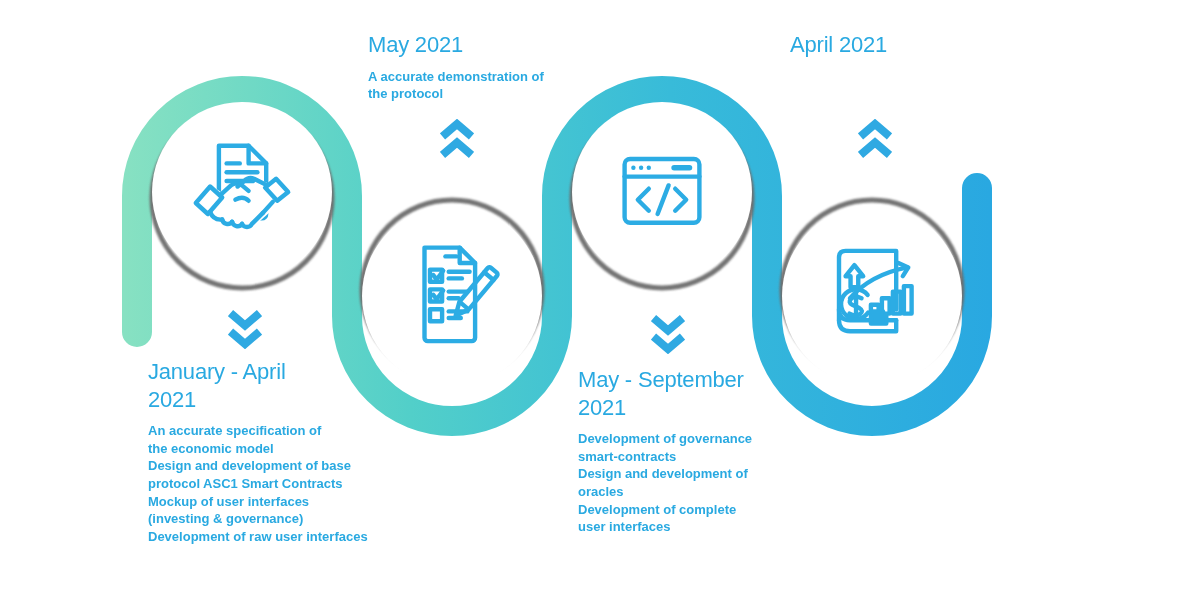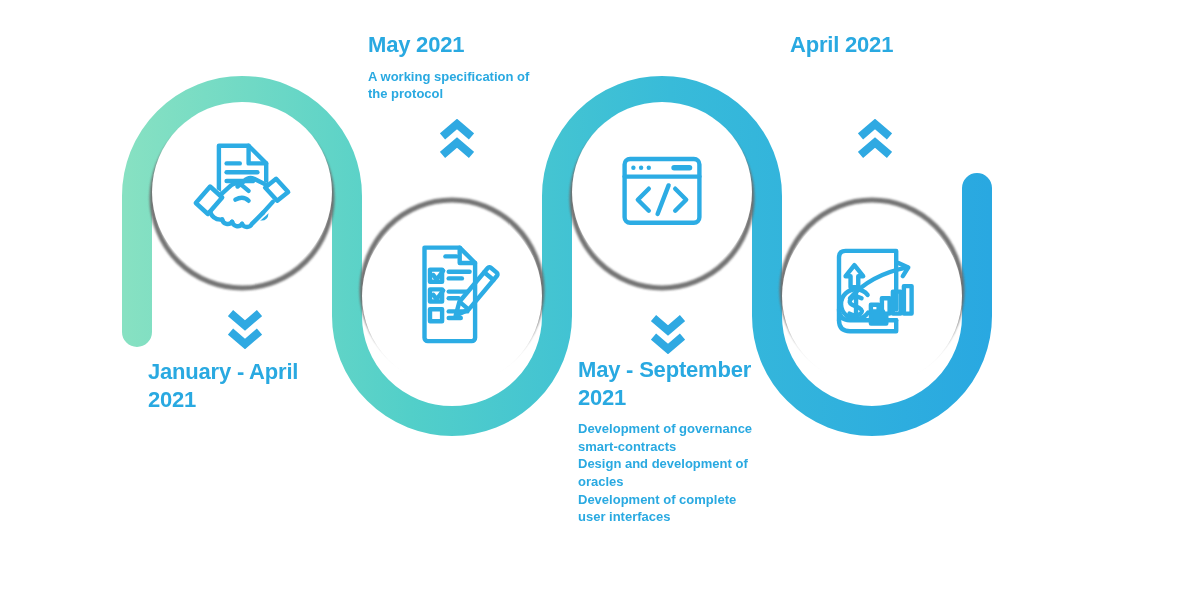--- a/index.html
+++ b/index.html
@@ -10,25 +10,25 @@
   .ring{fill:none;stroke:#6D6D6D;stroke-width:5;opacity:.95;}
   .disc{fill:#ffffff;}
   .icon{position:absolute;width:110px;height:110px;}
   .ic{fill:none;stroke:#2CACE4;stroke-width:4;stroke-linecap:round;stroke-linejoin:round;}
   .icf{fill:#2CACE4;stroke:none;}
   .icw{fill:#ffffff;stroke:none;}
   .chev{position:absolute;width:34px;height:40px;}
   .chev polyline{fill:none;stroke:#2FA9E2;stroke-width:8;stroke-linecap:butt;stroke-linejoin:miter;}
   .chev.up{transform:rotate(180deg);}
   .block{position:absolute;color:#29A9E1;}
-  .title{font-size:22px;font-weight:bold;line-height:1.25;margin:0;white-space:pre-line;letter-spacing:-0.2px;}
+  .title{font-size:22px;font-weight:normal;line-height:1.25;margin:0;white-space:pre-line;letter-spacing:-0.2px;}
   .desc{font-size:13px;font-weight:bold;line-height:1.36;margin:9px 0 0 0;white-space:pre-line;}
   .b1{left:148px;top:358px;width:310px;}
   .b2{left:368px;top:31px;width:280px;}
-  .b3{left:578px;top:356px;width:290px;}
+  .b3{left:578px;top:366px;width:290px;}
   .b4{left:790px;top:31px;width:290px;}
   .icon1{left:187px;top:137px;}
   .icon2{left:397px;top:241px;}
   .icon3{left:607px;top:137px;}
   .icon4{left:817px;top:241px;}
   .chev1{left:228px;top:309px;}
   .chev2{left:440px;top:119px;}
   .chev3{left:651px;top:314px;}
   .chev4{left:858px;top:119px;}
 </style>
@@ -159,25 +159,32 @@
       <polyline points="2.5,22.5 17,35 31.5,22.5"></polyline>
   </svg>
   <svg class="chev up chev4" viewBox="0 0 34 40">
     <polyline points="2.5,4 17,16.5 31.5,4"></polyline>
       <polyline points="2.5,22.5 17,35 31.5,22.5"></polyline>
   </svg>
 
   <div class="block b1">
     <h2 class="title">January - April
 2021</h2>
+    <p class="desc">An accurate specification of
+the economic model
+Design and development of base
+protocol ASC1 Smart Contracts
+Mockup of user interfaces
+(investing &amp; governance)
+Development of raw user interfaces</p>
   </div>
 
   <div class="block b2">
     <h2 class="title">May 2021</h2>
-    <p class="desc">A working specification of
+    <p class="desc">A accurate demonstration of
 the protocol</p>
   </div>
 
   <div class="block b3">
     <h2 class="title">May - September
 2021</h2>
     <p class="desc">Development of governance
 smart-contracts
 Design and development of
 oracles

